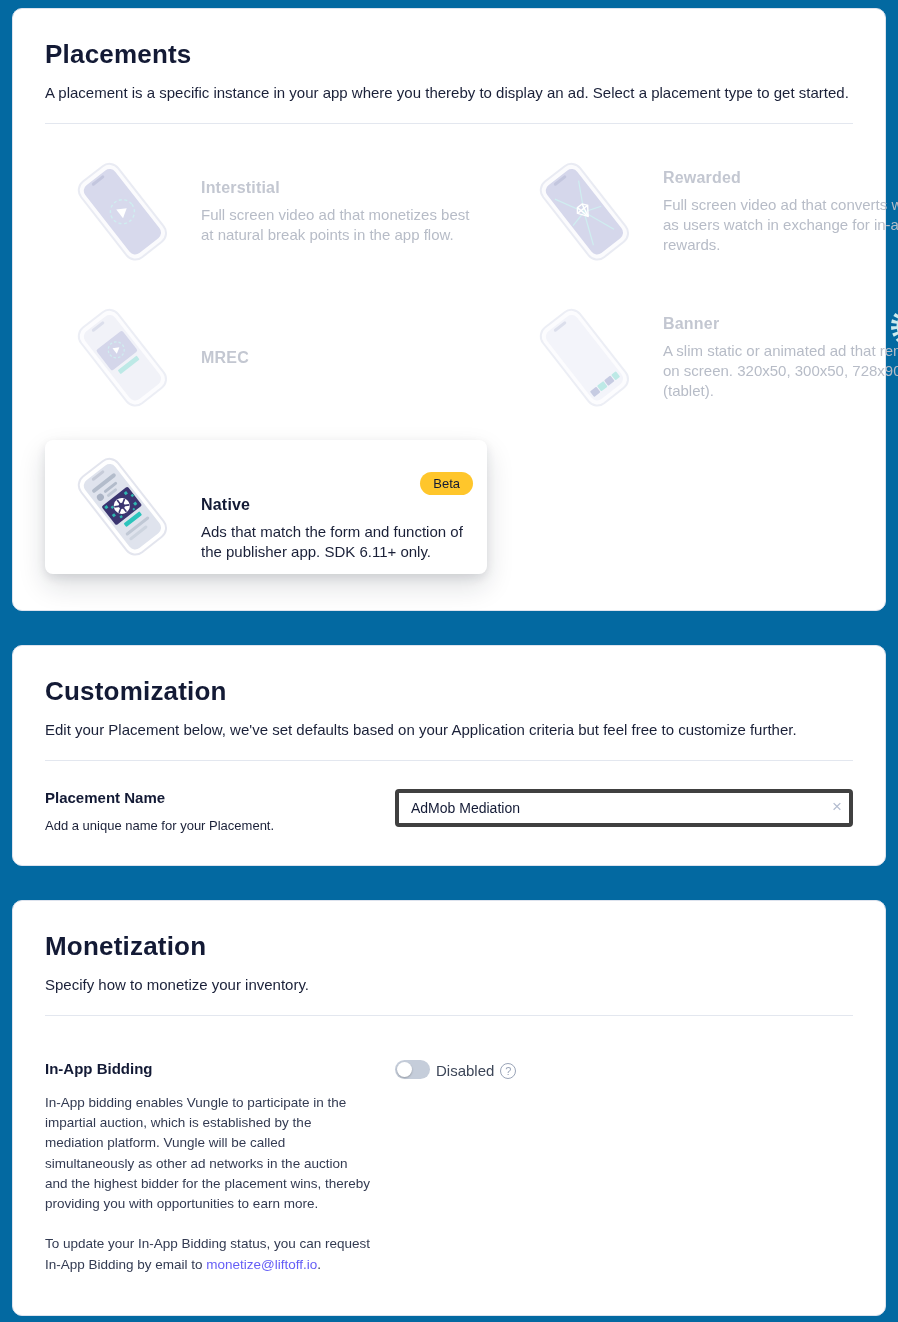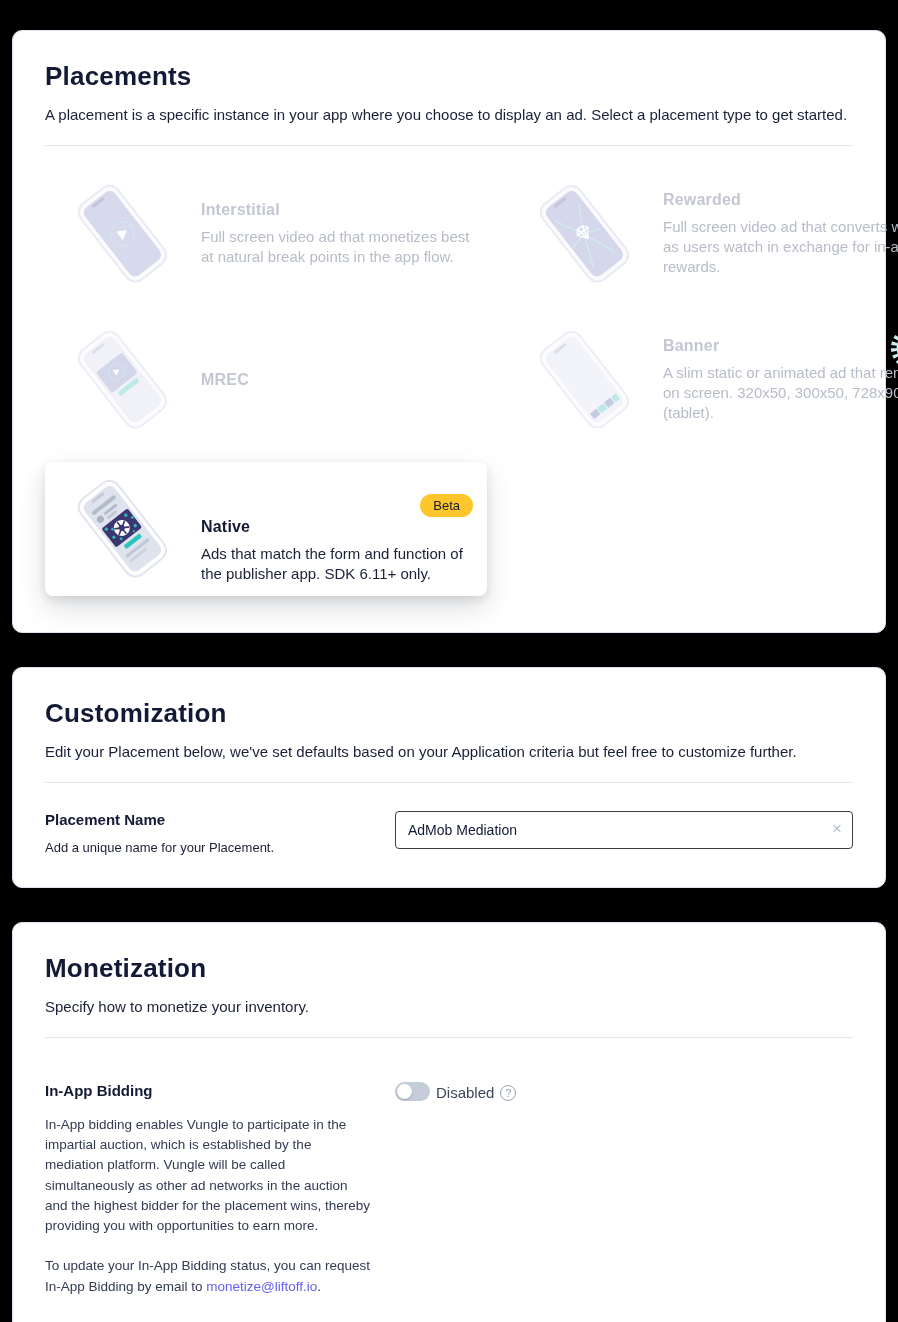--- a/index.html
+++ b/index.html
@@ -1,18 +1,18 @@
 <!DOCTYPE html>
 <html><head>
 <meta charset="utf-8">
 <style>
   * { margin:0; padding:0; box-sizing:border-box; }
   html,body { background:#fff; }
   body { font-family:"Liberation Sans", sans-serif; color:#131a35; }
-  .page { width:898px; height:1322px; background:#000000; position:relative; padding-top:30px; }
+  .page { width:898px; height:1322px; background:#0369a1; position:relative; padding-top:8px; }
 
   .card {
     margin:0 12px 34px 12px;
     background:#fff;
     border:1px solid #dde3ee;
     border-radius:10px;
     padding:30px 32px 32px 32px;
   }
   .section-title { font-size:26px; font-weight:bold; color:#131a35; letter-spacing:.2px; }
   .section-sub { font-size:15px; color:#1a2038; margin-top:14px; }
@@ -50,21 +50,21 @@
   .badge-new { position:absolute; top:8px; right:12px; width:48px; height:48px; }
 
   
   .field-row { display:flex; margin-top:28px; }
   .field-label-col { flex:0 0 350px; }
   .field-label { font-size:15px; font-weight:bold; color:#131a35; }
   .field-help { font-size:13px; color:#1a2038; margin-top:12px; }
   .field-input-col { flex:1; position:relative; }
   .text-input {
     width:100%; height:38px;
-    border:1px solid #404040; border-radius:4px;
+    border:4px solid #404040; border-radius:4px;
     padding:0 34px 0 12px;
     font-size:14px; color:#131a35;
     font-family:"Liberation Sans", sans-serif;
     outline:none; background:#fff;
   }
   .clear-x {
     position:absolute; right:11px; top:9px;
     color:#b4bdd0; font-size:17px; line-height:1; cursor:pointer;
   }
 
@@ -93,21 +93,21 @@
     cursor:pointer; display:inline-block;
   }
 </style>
 </head>
 <body>
 
 <div class="page">
 
   <div class="card" style="padding-bottom:36px;">
     <div class="section-title">Placements</div>
-    <div class="section-sub">A placement is a specific instance in your app where you choose to display an ad. Select a placement type to get started.</div>
+    <div class="section-sub">A placement is a specific instance in your app where you thereby to display an ad. Select a placement type to get started.</div>
     <hr class="divider">
 
     <div class="tiles">
 
       <div class="tile">
         <svg class="tile-illu" viewBox="0 0 126 104">
           <g transform="rotate(-38 63 52)">
             <rect x="40" y="4" width="47" height="96" rx="11" fill="#fbfbfd" stroke="#e9ebf3" stroke-width="2"></rect>
             <rect x="44.5" y="9" width="38" height="86" rx="7" fill="#d7d9ec"></rect>
             <rect x="56" y="11" width="15" height="3" rx="1.5" fill="#c3c6de"></rect>

